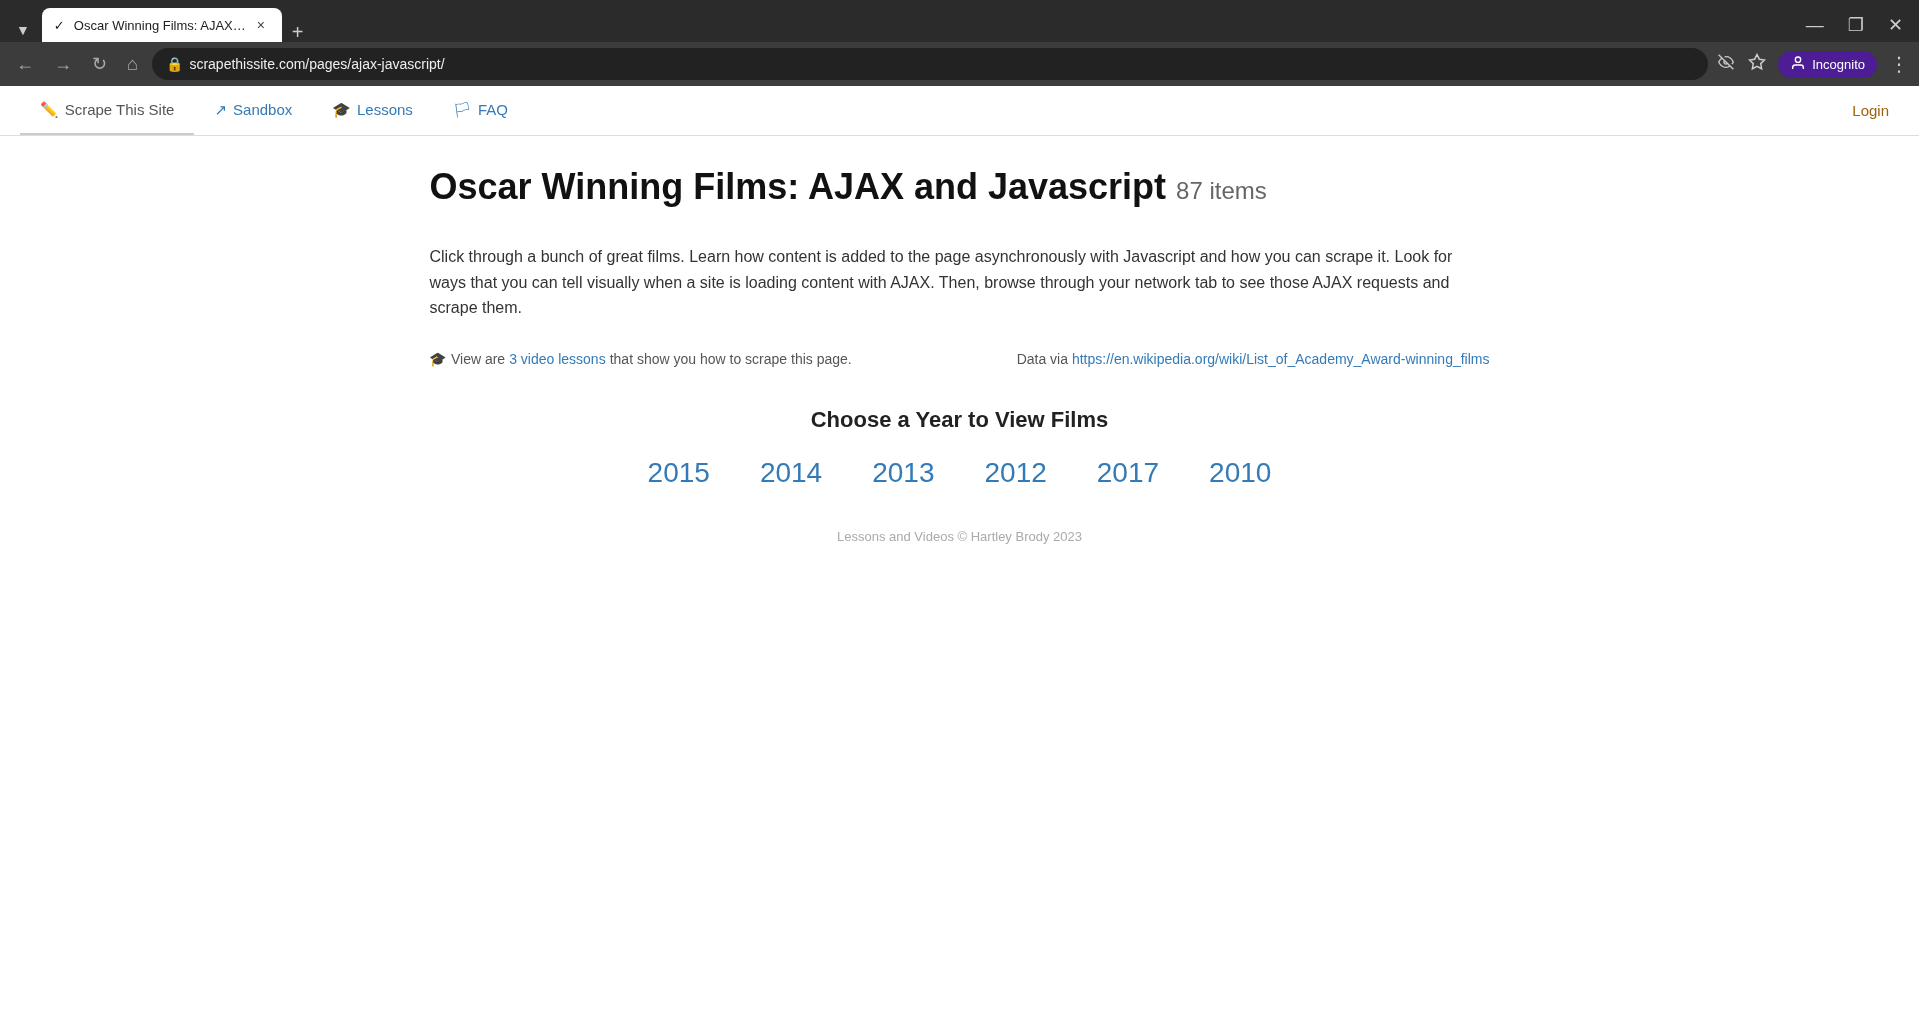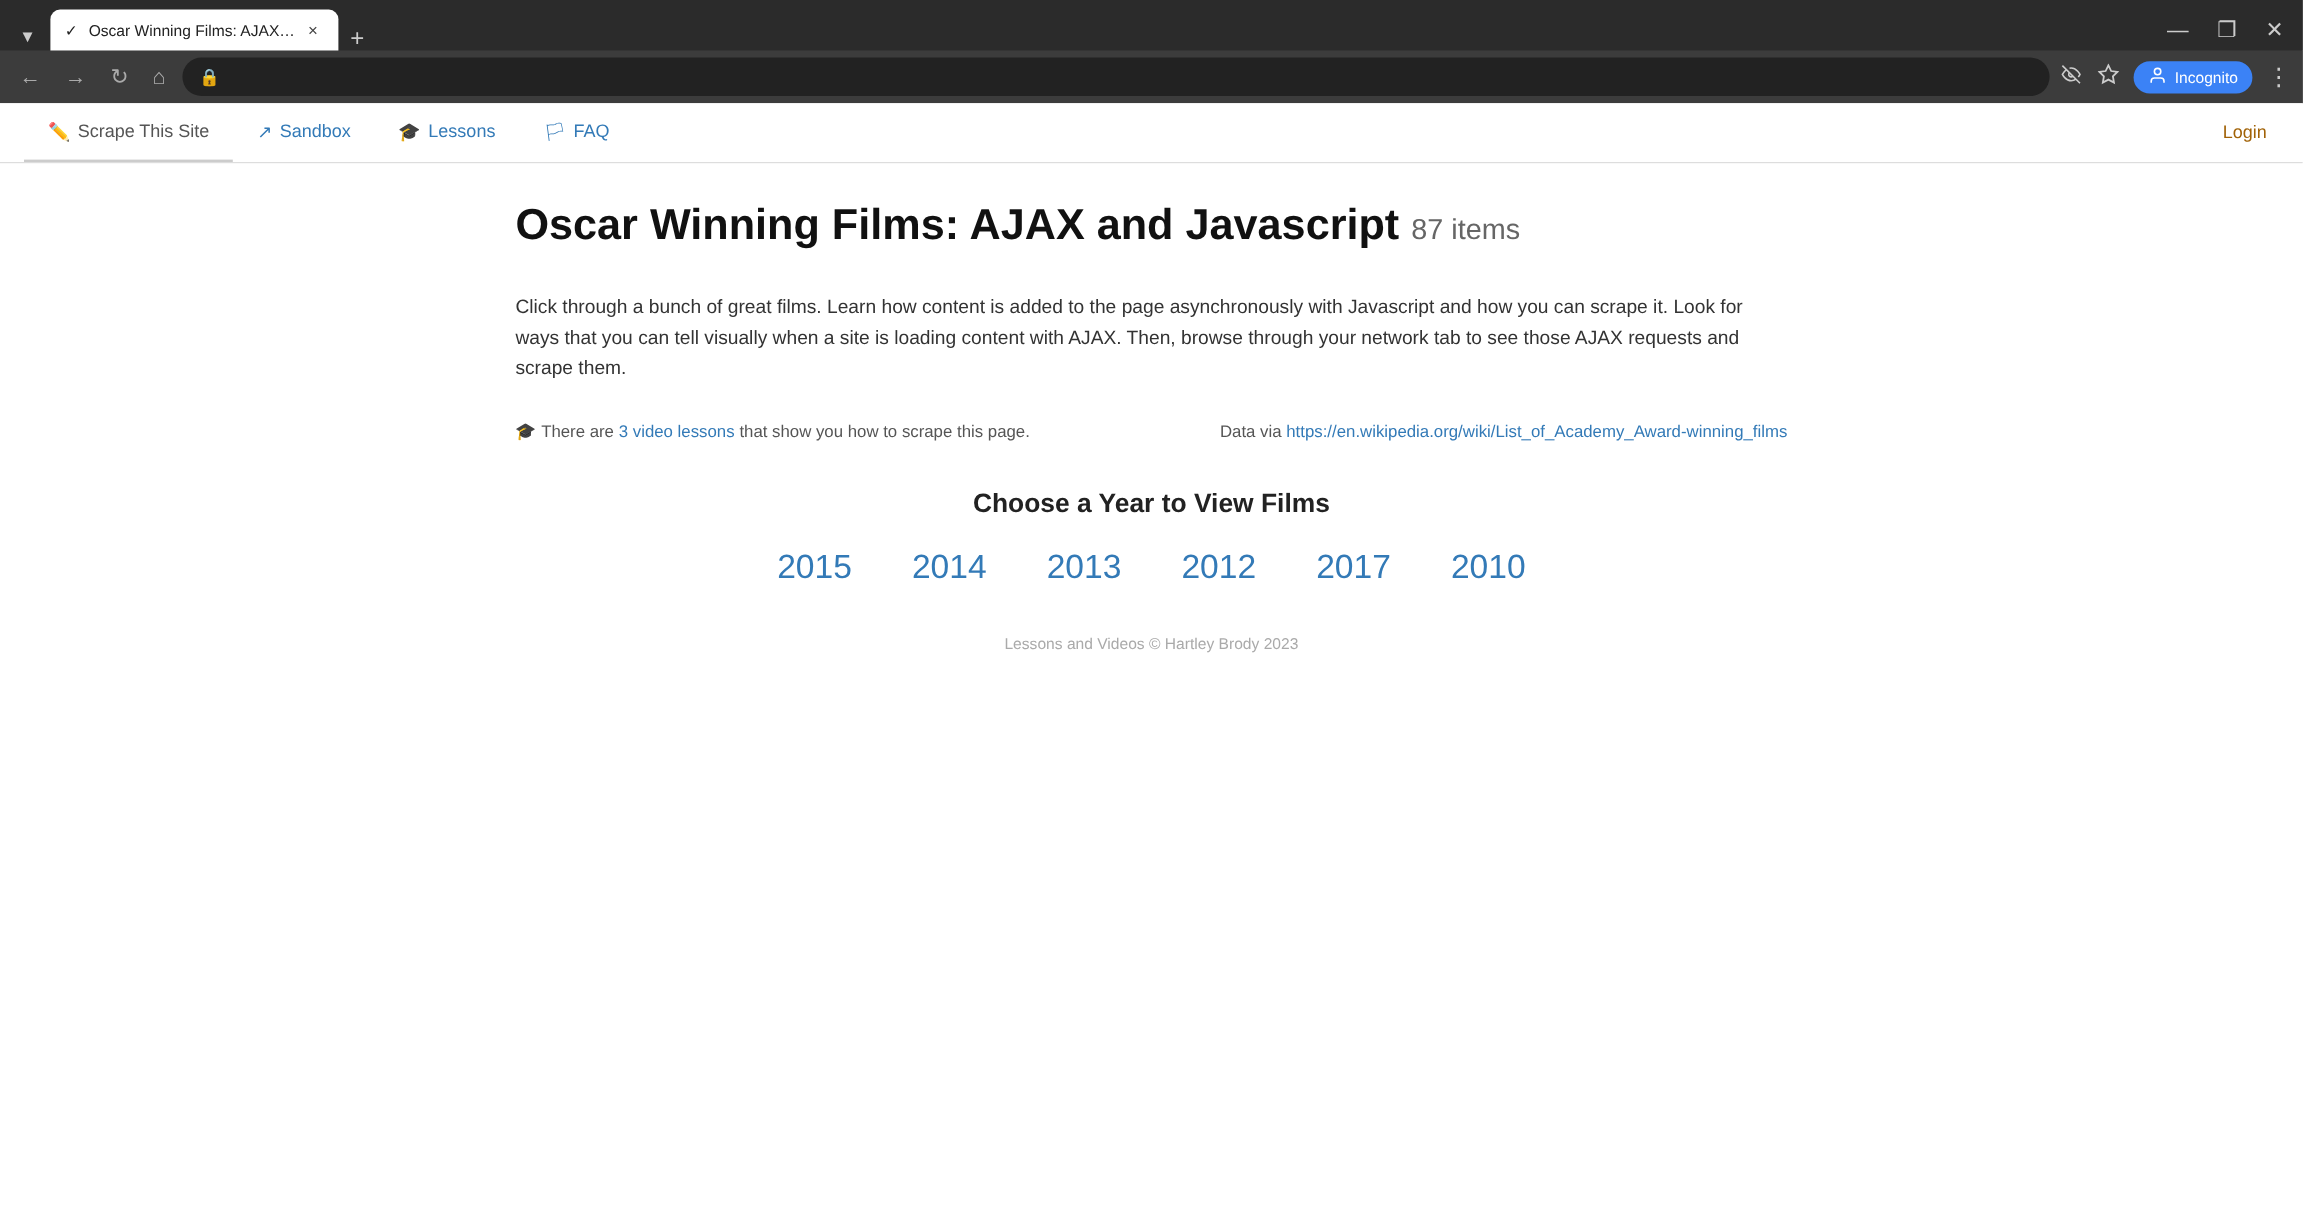--- a/index.html
+++ b/index.html
@@ -143,21 +143,21 @@
       gap: 12px;
     }
     .browser-action-btn {
       background: none;
       border: none;
       color: #ccc;
       font-size: 16px;
       cursor: pointer;
     }
     .incognito-btn {
-      background: #3b82f6;
+      background: #4c1d95;
       border: none;
       color: #fff;
       font-size: 13px;
       border-radius: 20px;
       padding: 4px 12px;
       cursor: pointer;
       display: flex;
       align-items: center;
       gap: 6px;
     }
@@ -295,20 +295,21 @@
   </div>
 
   <div class="address-bar-row">
     <button class="nav-btn">←</button>
     <button class="nav-btn">→</button>
     <button class="nav-btn">↻</button>
     <button class="nav-btn">⌂</button>
 
     <div class="address-bar-container">
       <span class="security-icon">🔒</span>
+      <input class="address-input" type="text" value="scrapethissite.com/pages/ajax-javascript/" style="">
     </div>
 
     <div class="browser-actions">
       <button class="browser-action-btn">
         <svg width="20" height="16" viewBox="0 0 24 24" fill="none" stroke="#ccc" stroke-width="2">
           <path d="M17.94 17.94A10.07 10.07 0 0112 20c-7 0-11-8-11-8a18.45 18.45 0 015.06-5.94M9.9 4.24A9.12 9.12 0 0112 4c7 0 11 8 11 8a18.5 18.5 0 01-2.16 3.19m-6.72-1.07a3 3 0 11-4.24-4.24"></path>
           <line x1="1" y1="1" x2="23" y2="23"></line>
         </svg>
       </button>
       <button class="browser-action-btn">
@@ -357,21 +358,21 @@
     <h1 class="page-title">
       <span>Oscar Winning Films: AJAX and Javascript</span>
       <span class="item-count"> <span>87 items</span></span>
     </h1>
 
     <p class="description">Click through a bunch of great films. Learn how content is added to the page asynchronously with Javascript and how you can scrape it. Look for ways that you can tell visually when a site is loading content with AJAX. Then, browse through your network tab to see those AJAX requests and scrape them.</p>
 
     <div class="meta-row">
       <div class="meta-left">
         <span>🎓</span>
-        <span>There are</span>
+        <span>View are</span>
         <a class="meta-link">3 video lessons</a>
         <span>that show you how to scrape this page.</span>
       </div>
       <div class="meta-right">
         <span>Data via</span>
         <a class="meta-link">https://en.wikipedia.org/wiki/List_of_Academy_Award-winning_films</a>
       </div>
     </div>
 
     <div class="year-section">

